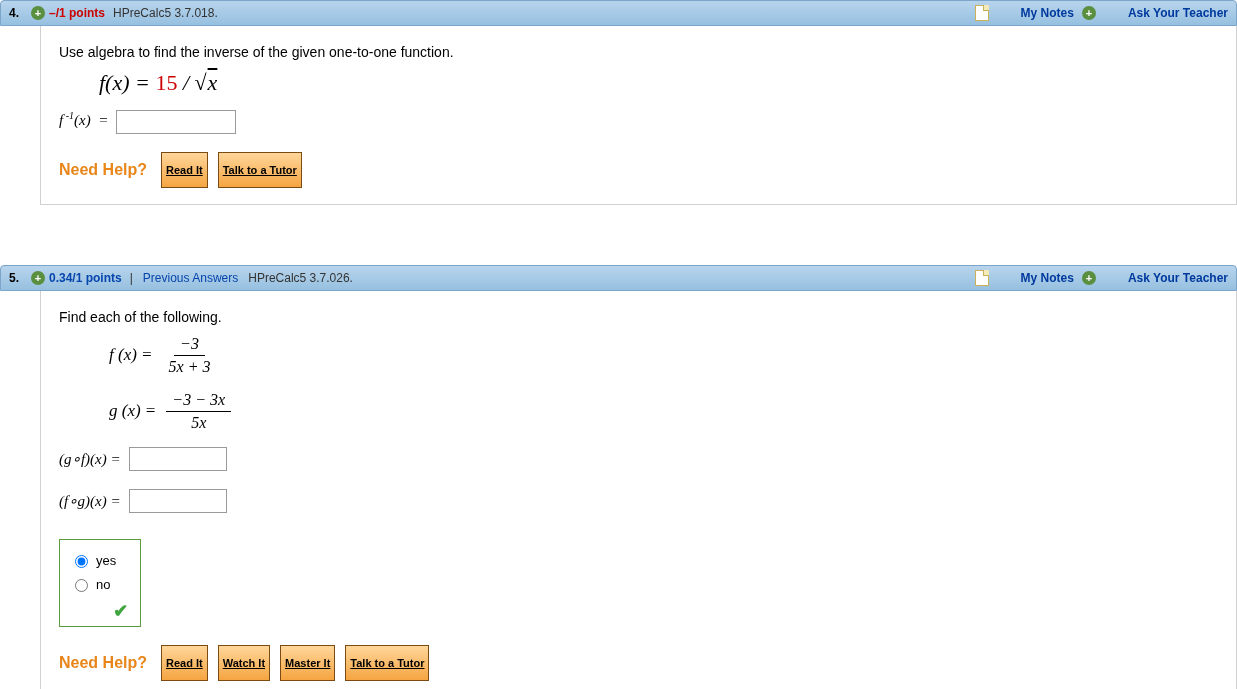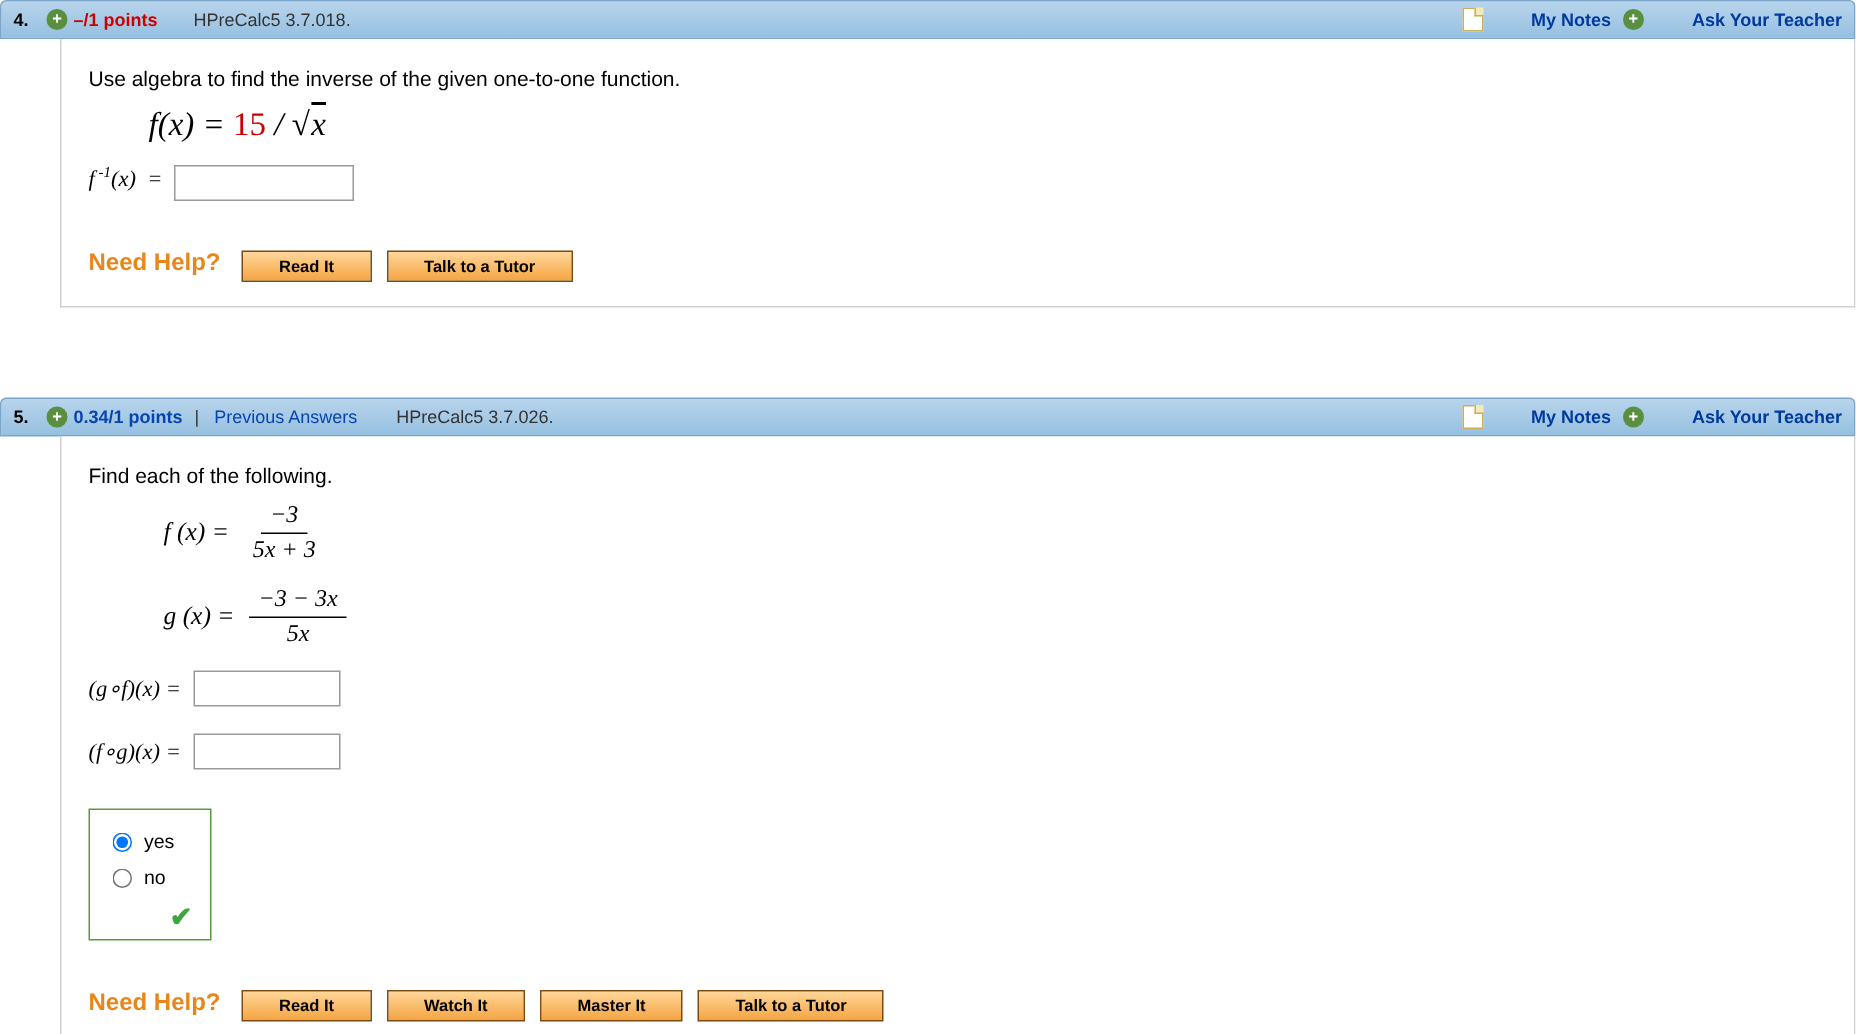--- a/index.html
+++ b/index.html
@@ -35,21 +35,21 @@
     align-items: center;
     justify-content: center;
     line-height: 1;
     margin-right: 4px;
     flex-shrink: 0;
   }
   .points { font-weight: bold; color: #0645ad; margin-right: 4px; }
   .points .neg { color: #c00; }
   .prev-ans { color: #0645ad; text-decoration: none; margin: 0 6px; }
   .divider { color: #333; margin: 0 4px; }
-  .qid { color: #333; margin-left: 20px; }
+  .qid { color: #333; margin-left: 4px; }
   .hdr-spacer { flex: 1; }
   .note-icon {
     display: inline-block;
     width: 14px; height: 16px;
     background: #fff;
     border: 1px solid #c9b15a;
     margin-right: 4px;
     position: relative;
   }
   .note-icon::after {
@@ -78,32 +78,33 @@
   .ans-row .lhs { margin-right: 8px; }
   .sup { font-size: 10px; vertical-align: super; }
   input.ans-input {
     border: 1px solid #9a9a9a;
     height: 24px;
     width: 120px;
     padding: 2px 4px;
     font-size: 13px;
   }
   input.ans-input.narrow { width: 98px; }
-  .need-help-row { display: flex; margin-top: 33px; }
+  .need-help-row { display: flex; align-items: center; margin-top: 18px; }
   .need-help { color: #e8861a; font-weight: bold; font-size: 16px; margin-right: 14px; }
   .help-btn {
     background: linear-gradient(#ffd69a, #f5a542);
     border: 1px solid #7a4b13;
     font-size: 11px;
     font-weight: bold;
-    padding: 2px 24px;
+    padding: 2px 4px;
     margin-right: 10px;
-    height: 21px;
+    height: 36px;
     cursor: pointer;
     color: #000;
+    text-decoration: underline;
   }
   
   .math-block { margin: 10px 0 10px 50px; font-family: 'Times New Roman', serif; font-size: 17px; font-style: italic; }
   .eq-row { display: flex; align-items: center; margin: 10px 0 16px 0; }
   .eq-lhs { margin-right: 10px; white-space: nowrap; }
   .frac { display: inline-flex; flex-direction: column; align-items: center; font-size: 16px; line-height: 1.1; }
   .frac .top { border-bottom: 1px solid #000; padding: 0 6px 2px 6px; }
   .frac .bot { padding: 2px 6px 0 6px; }
   .comp-row { display: flex; align-items: center; margin: 12px 0 18px 0; font-family: 'Times New Roman', serif; font-size: 15px; }
   .comp-row .lhs { font-style: italic; margin-right: 8px; }

